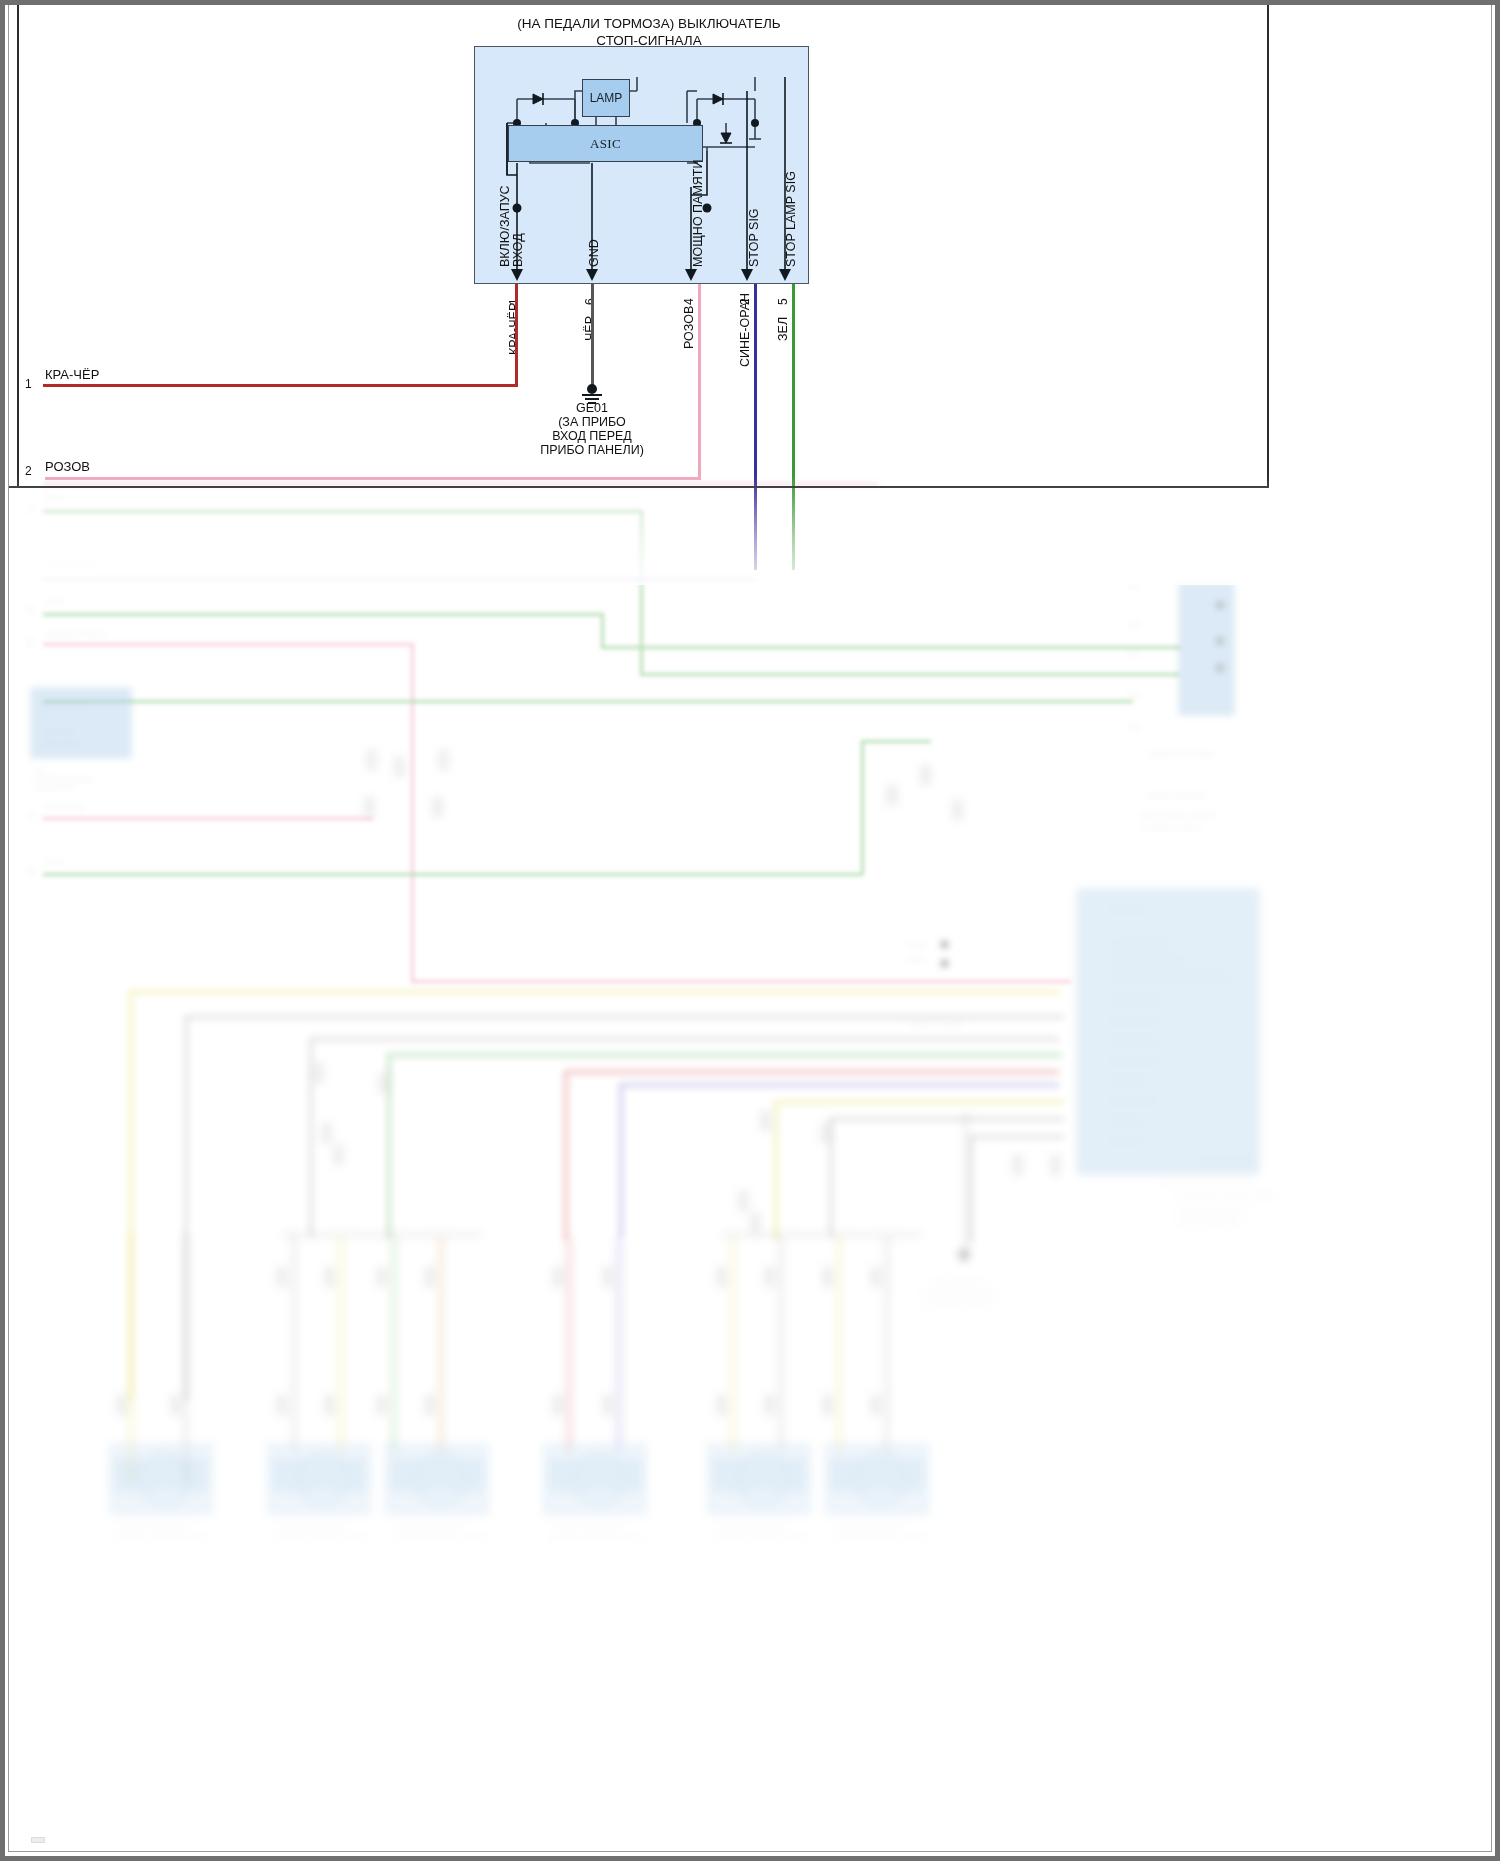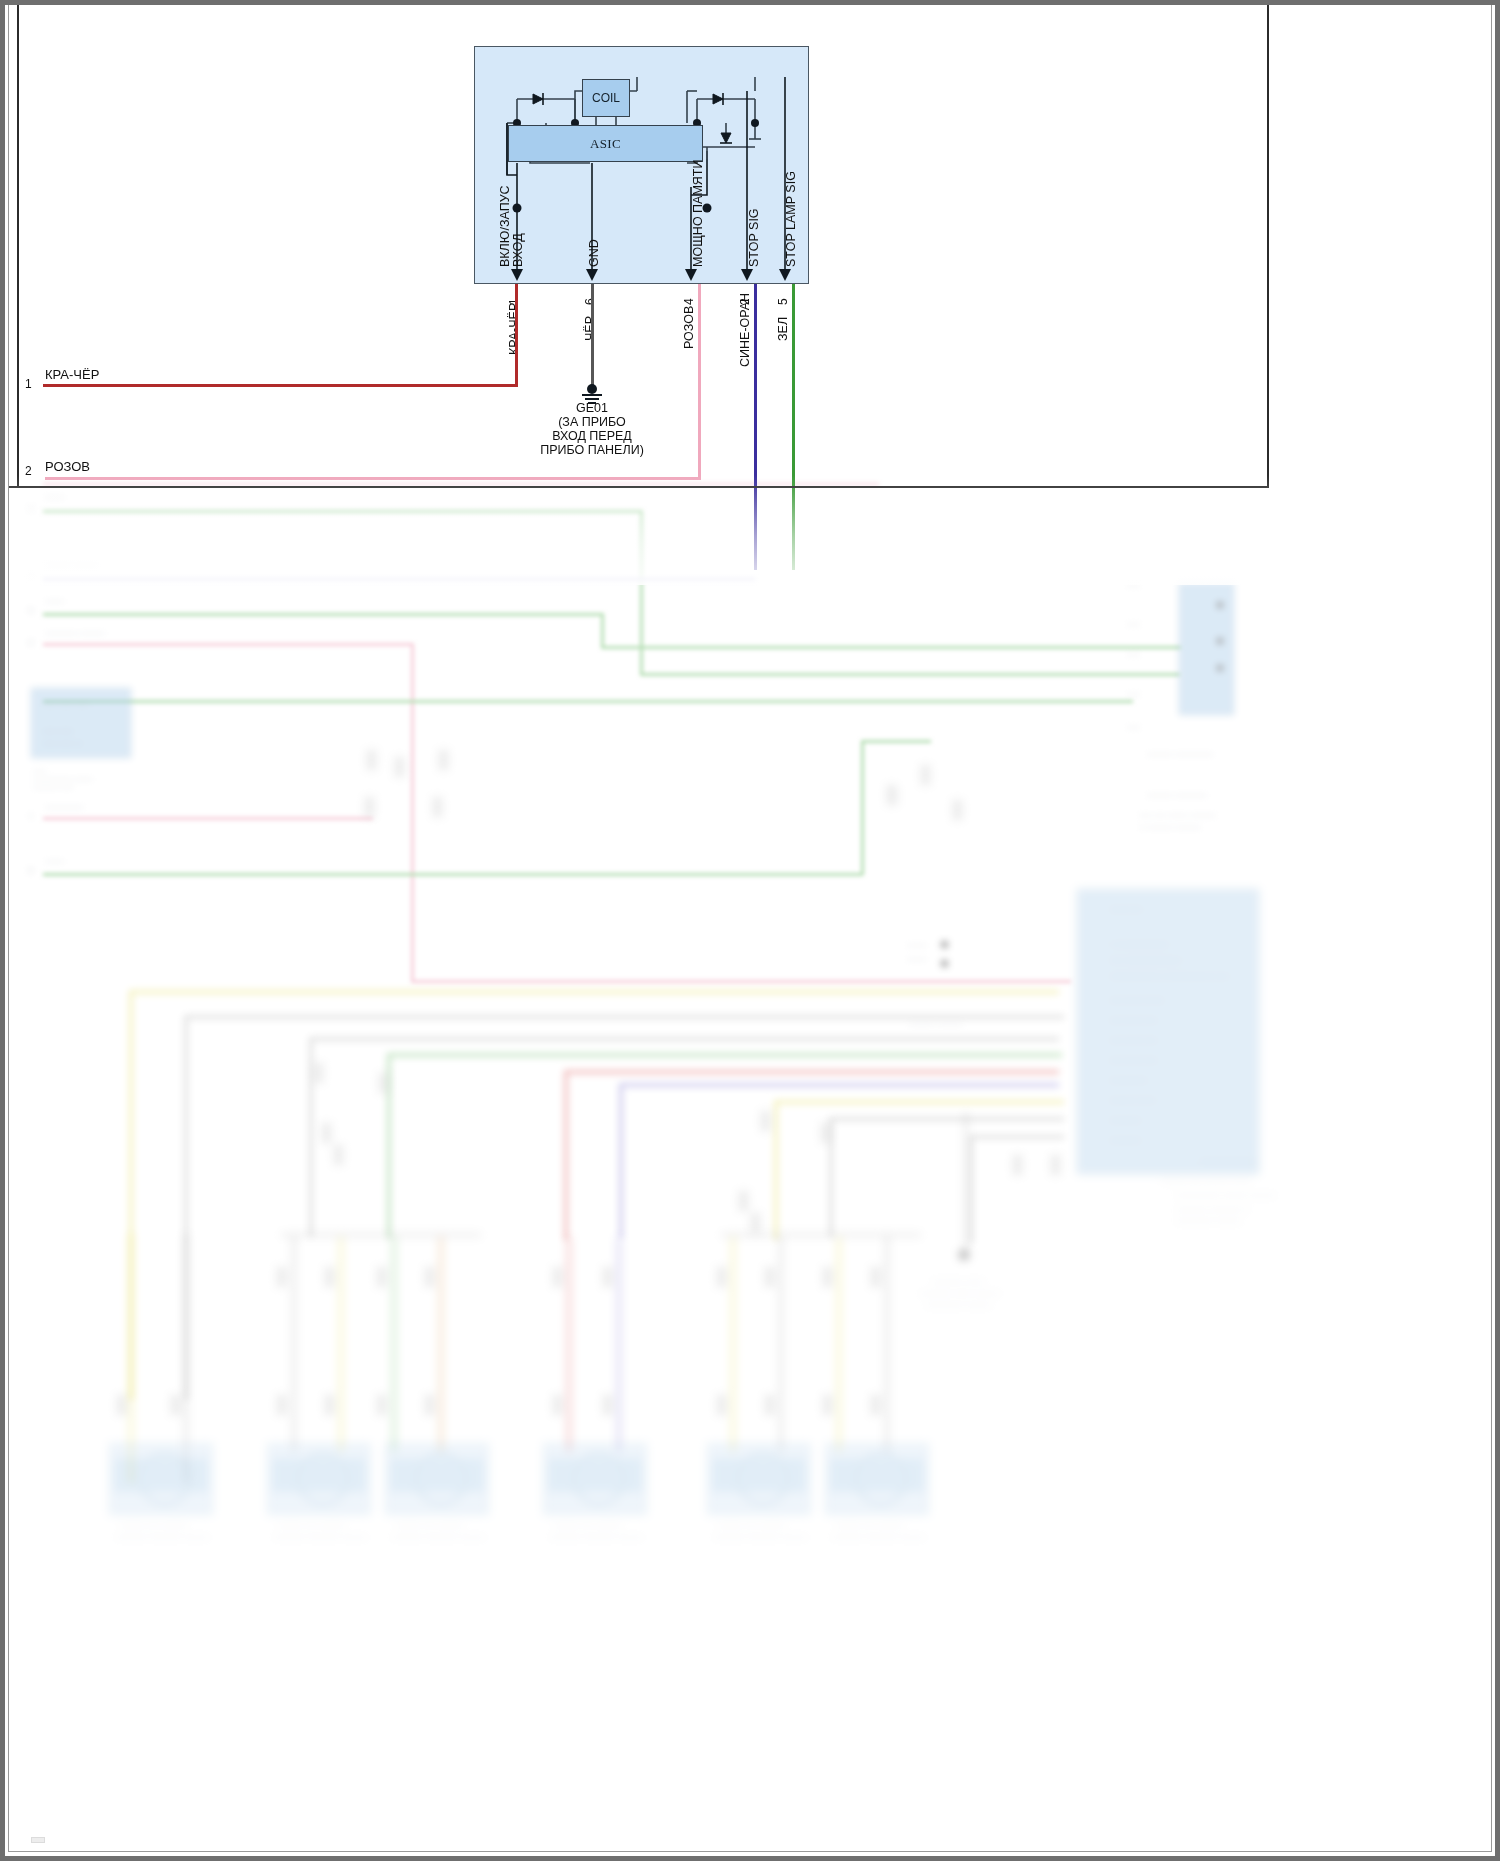--- a/index.html
+++ b/index.html
@@ -321,20 +321,24 @@
         <div class="tinytxt2" style="left:36px;top:852px;">———</div>
       </div>
 
       <div class="footer"></div>
     </div>
 
     <div class="fadecover"></div>
 
     <div id="sharp">
 
+      <div class="title">
+        <div>(НА ПЕДАЛИ ТОРМОЗА) ВЫКЛЮЧАТЕЛЬ</div>
+        <div>СТОП-СИГНАЛА</div>
+      </div>
 
       <div class="module">
 
         <svg width="335" height="238" viewBox="0 0 335 238" style="position:absolute;left:0;top:0;">
           <g stroke="#34414d" stroke-width="1.6" fill="none">
 
             <path d="M42 52 h58"></path>
             <path d="M42 52 v24"></path>
             <path d="M100 52 v24"></path>
             <path d="M32 76 h10"></path>
@@ -409,21 +413,21 @@
           <g fill="#101820">
             <polygon points="36,222 48,222 42,234"></polygon>
             <polygon points="111,222 123,222 117,234"></polygon>
             <polygon points="210,222 222,222 216,234"></polygon>
             <polygon points="266,222 278,222 272,234"></polygon>
             <polygon points="304,222 316,222 310,234"></polygon>
           </g>
         </svg>
 
         <div class="asic">ASIC</div>
-        <div class="coil">COIL</div>
+        <div class="coil">LAMP</div>
       </div>
 
       <div class="pinlabel" style="left:489px;top:262px;">ВКЛЮ/ЗАПУС</div>
       <div class="pinlabel" style="left:502px;top:262px;">ВХОД</div>
       <div class="pinlabel" style="left:578px;top:262px;">GND</div>
       <div class="pinlabel" style="left:682px;top:262px;">МОЩНО ПАМЯТИ</div>
       <div class="pinlabel" style="left:738px;top:262px;">STOP SIG</div>
       <div class="pinlabel" style="left:775px;top:262px;">STOP LAMP SIG</div>
 
       <div class="pinnum" style="left:498px;top:300px;">1</div>

